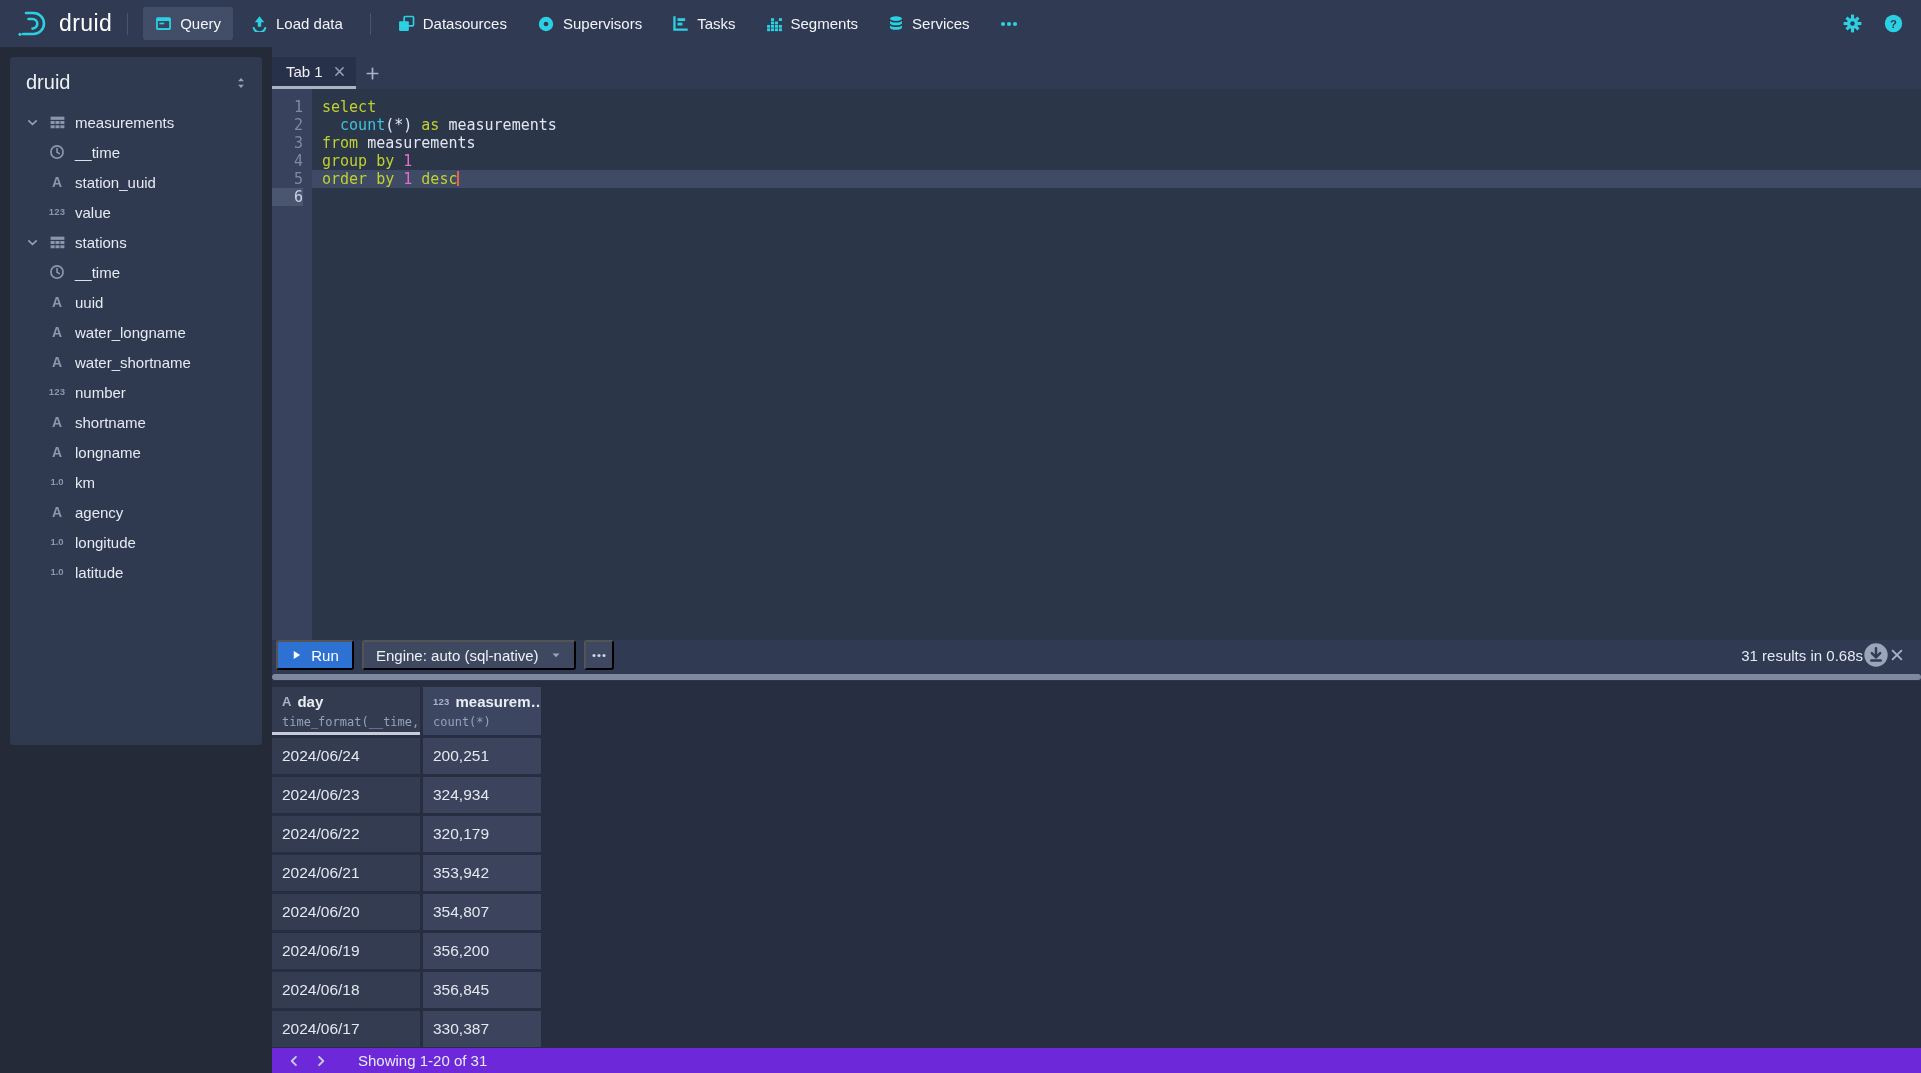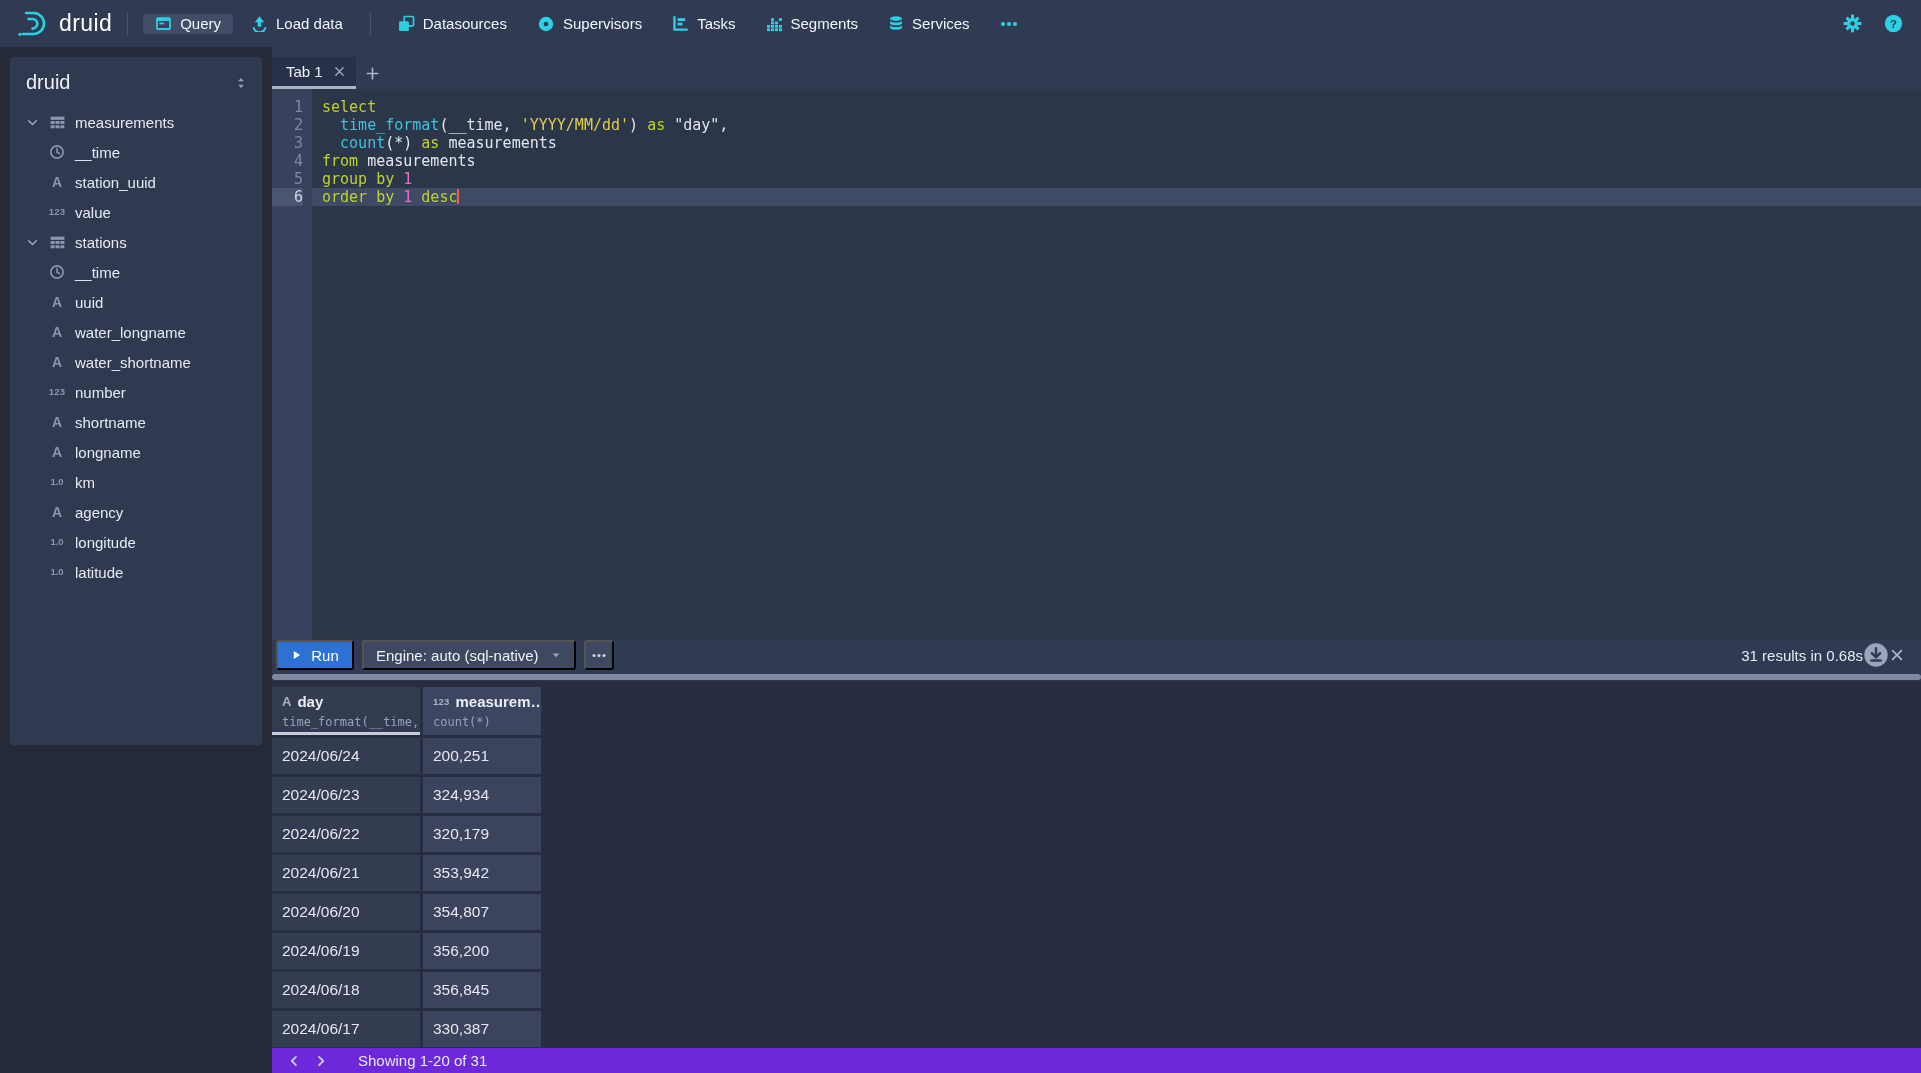--- a/index.html
+++ b/index.html
@@ -16,21 +16,21 @@
   .navbar {
     position:absolute; top:0; left:0; right:0; height:47px;
     background:#303a52; display:flex; align-items:center;
     padding:0 18px 0 16px; z-index:10;
   }
   .brand { display:flex; align-items:center; gap:9px; cursor:pointer; }
   .brand-name { color:#ffffff; font-size:23px; font-weight:500; letter-spacing:.4px; }
   .nav-divider { width:1px; height:22px; background:#4a5470; margin:0 15px; }
   .nav-items { display:flex; align-items:center; gap:6px; }
   .nav-item {
-    display:flex; align-items:center; gap:8px; height:20px; padding:0 12px;
+    display:flex; align-items:center; gap:8px; height:33px; padding:0 12px;
     border-radius:3px; color:#f2f5f9; font-size:15px; cursor:pointer; white-space:nowrap;
   }
   .nav-item.active { background:#424d68; }
   .nav-right { margin-left:auto; display:flex; align-items:center; gap:22px; }
   .nav-right .icon { cursor:pointer; }
 
   
   .sidebar {
     position:absolute; left:10px; top:57px; width:252px; height:688px;
     background:#2f3950; border-radius:3px; padding:14px 0 0 16px;
@@ -423,21 +423,20 @@
     <div class="gutter" id="gutter">
         <div class="ln">1</div>
         <div class="ln">2</div>
         <div class="ln">3</div>
         <div class="ln">4</div>
         <div class="ln">5</div>
         <div class="ln active">6</div>
       </div>
     <div class="code" id="code">
         <div class="code-line"><span class="tok-kw">select</span></div>
-        <div class="code-line"><span class="tok-pl">  </span><span class="tok-fn">time_format</span><span class="tok-pl">(__time, </span><span class="tok-str">'YYYY/MM/dd'</span><span class="tok-pl">) </span><span class="tok-kw">as</span><span class="tok-pl"> "day",</span></div>
         <div class="code-line"><span class="tok-pl">  </span><span class="tok-fn">count</span><span class="tok-pl">(*) </span><span class="tok-kw">as</span><span class="tok-pl"> measurements</span></div>
         <div class="code-line"><span class="tok-kw">from</span><span class="tok-pl"> measurements</span></div>
         <div class="code-line"><span class="tok-kw">group by</span><span class="tok-pl"> </span><span class="tok-num">1</span></div>
         <div class="code-line active"><span class="tok-kw">order by</span><span class="tok-pl"> </span><span class="tok-num">1</span><span class="tok-pl"> </span><span class="tok-kw">desc</span><span class="cursor"></span></div>
       </div>
   </div>
 
   <div class="run-bar">
     <button class="run-btn">
       <span class="icon">

